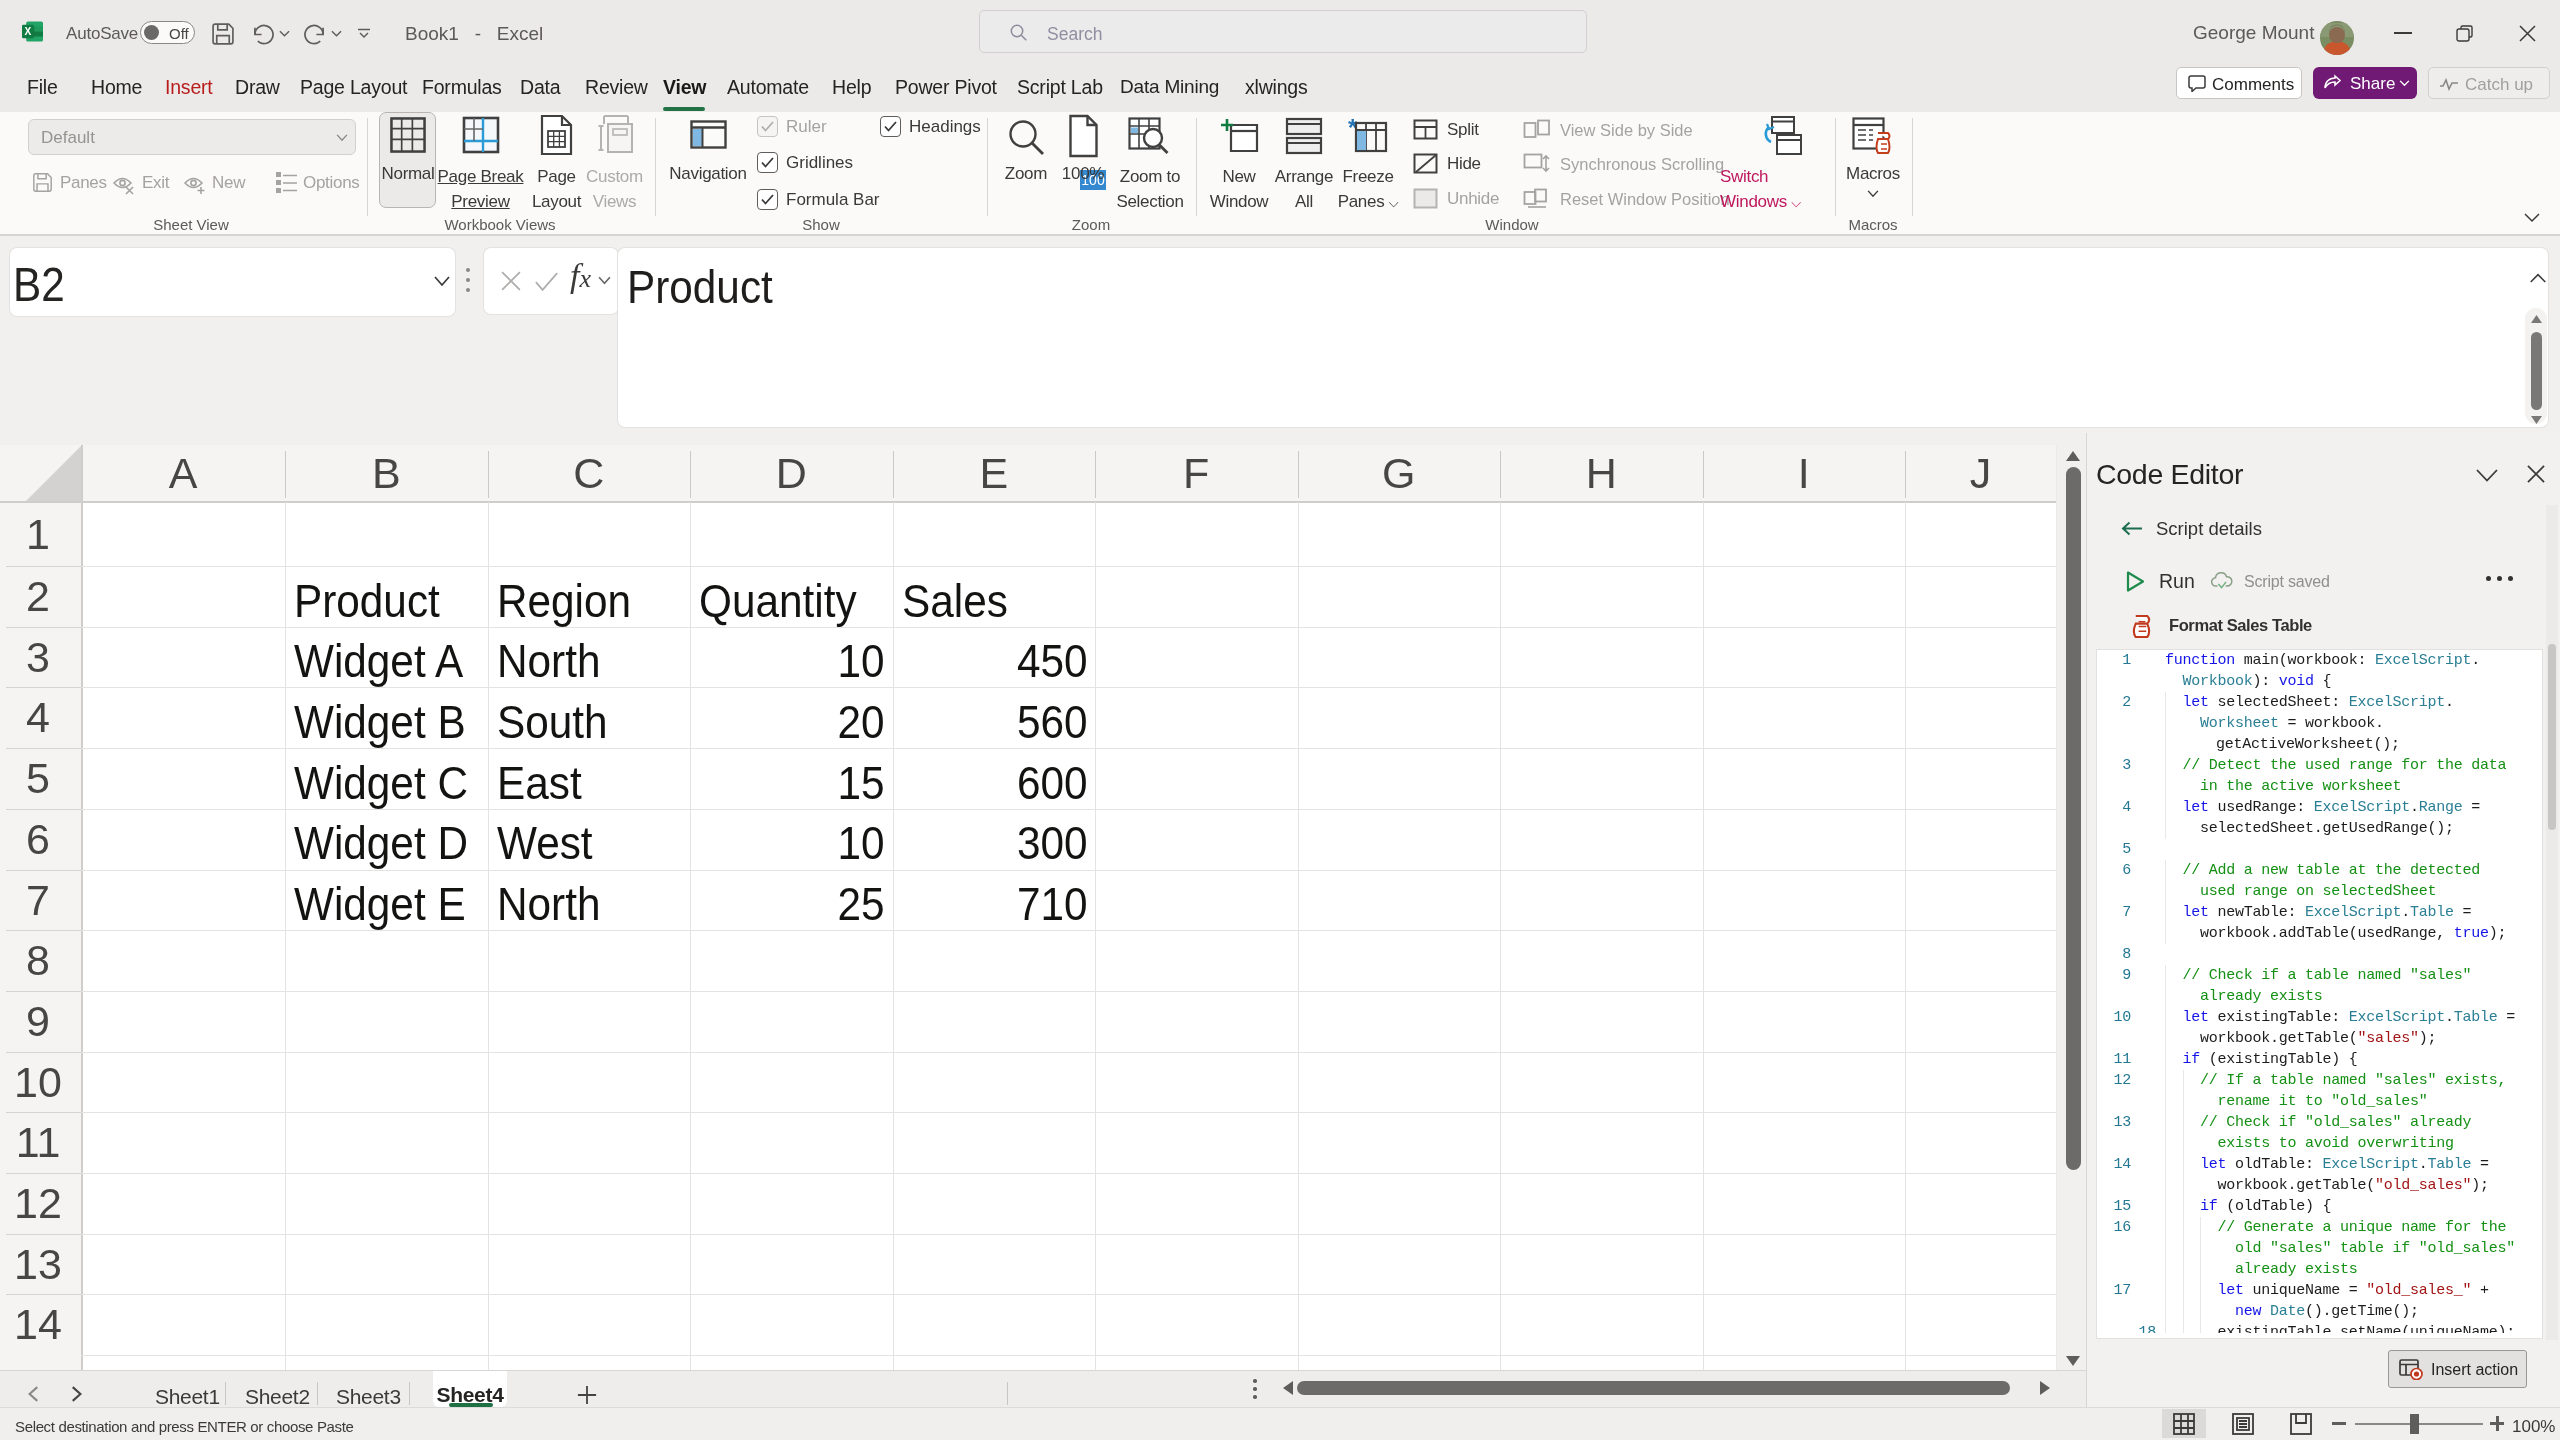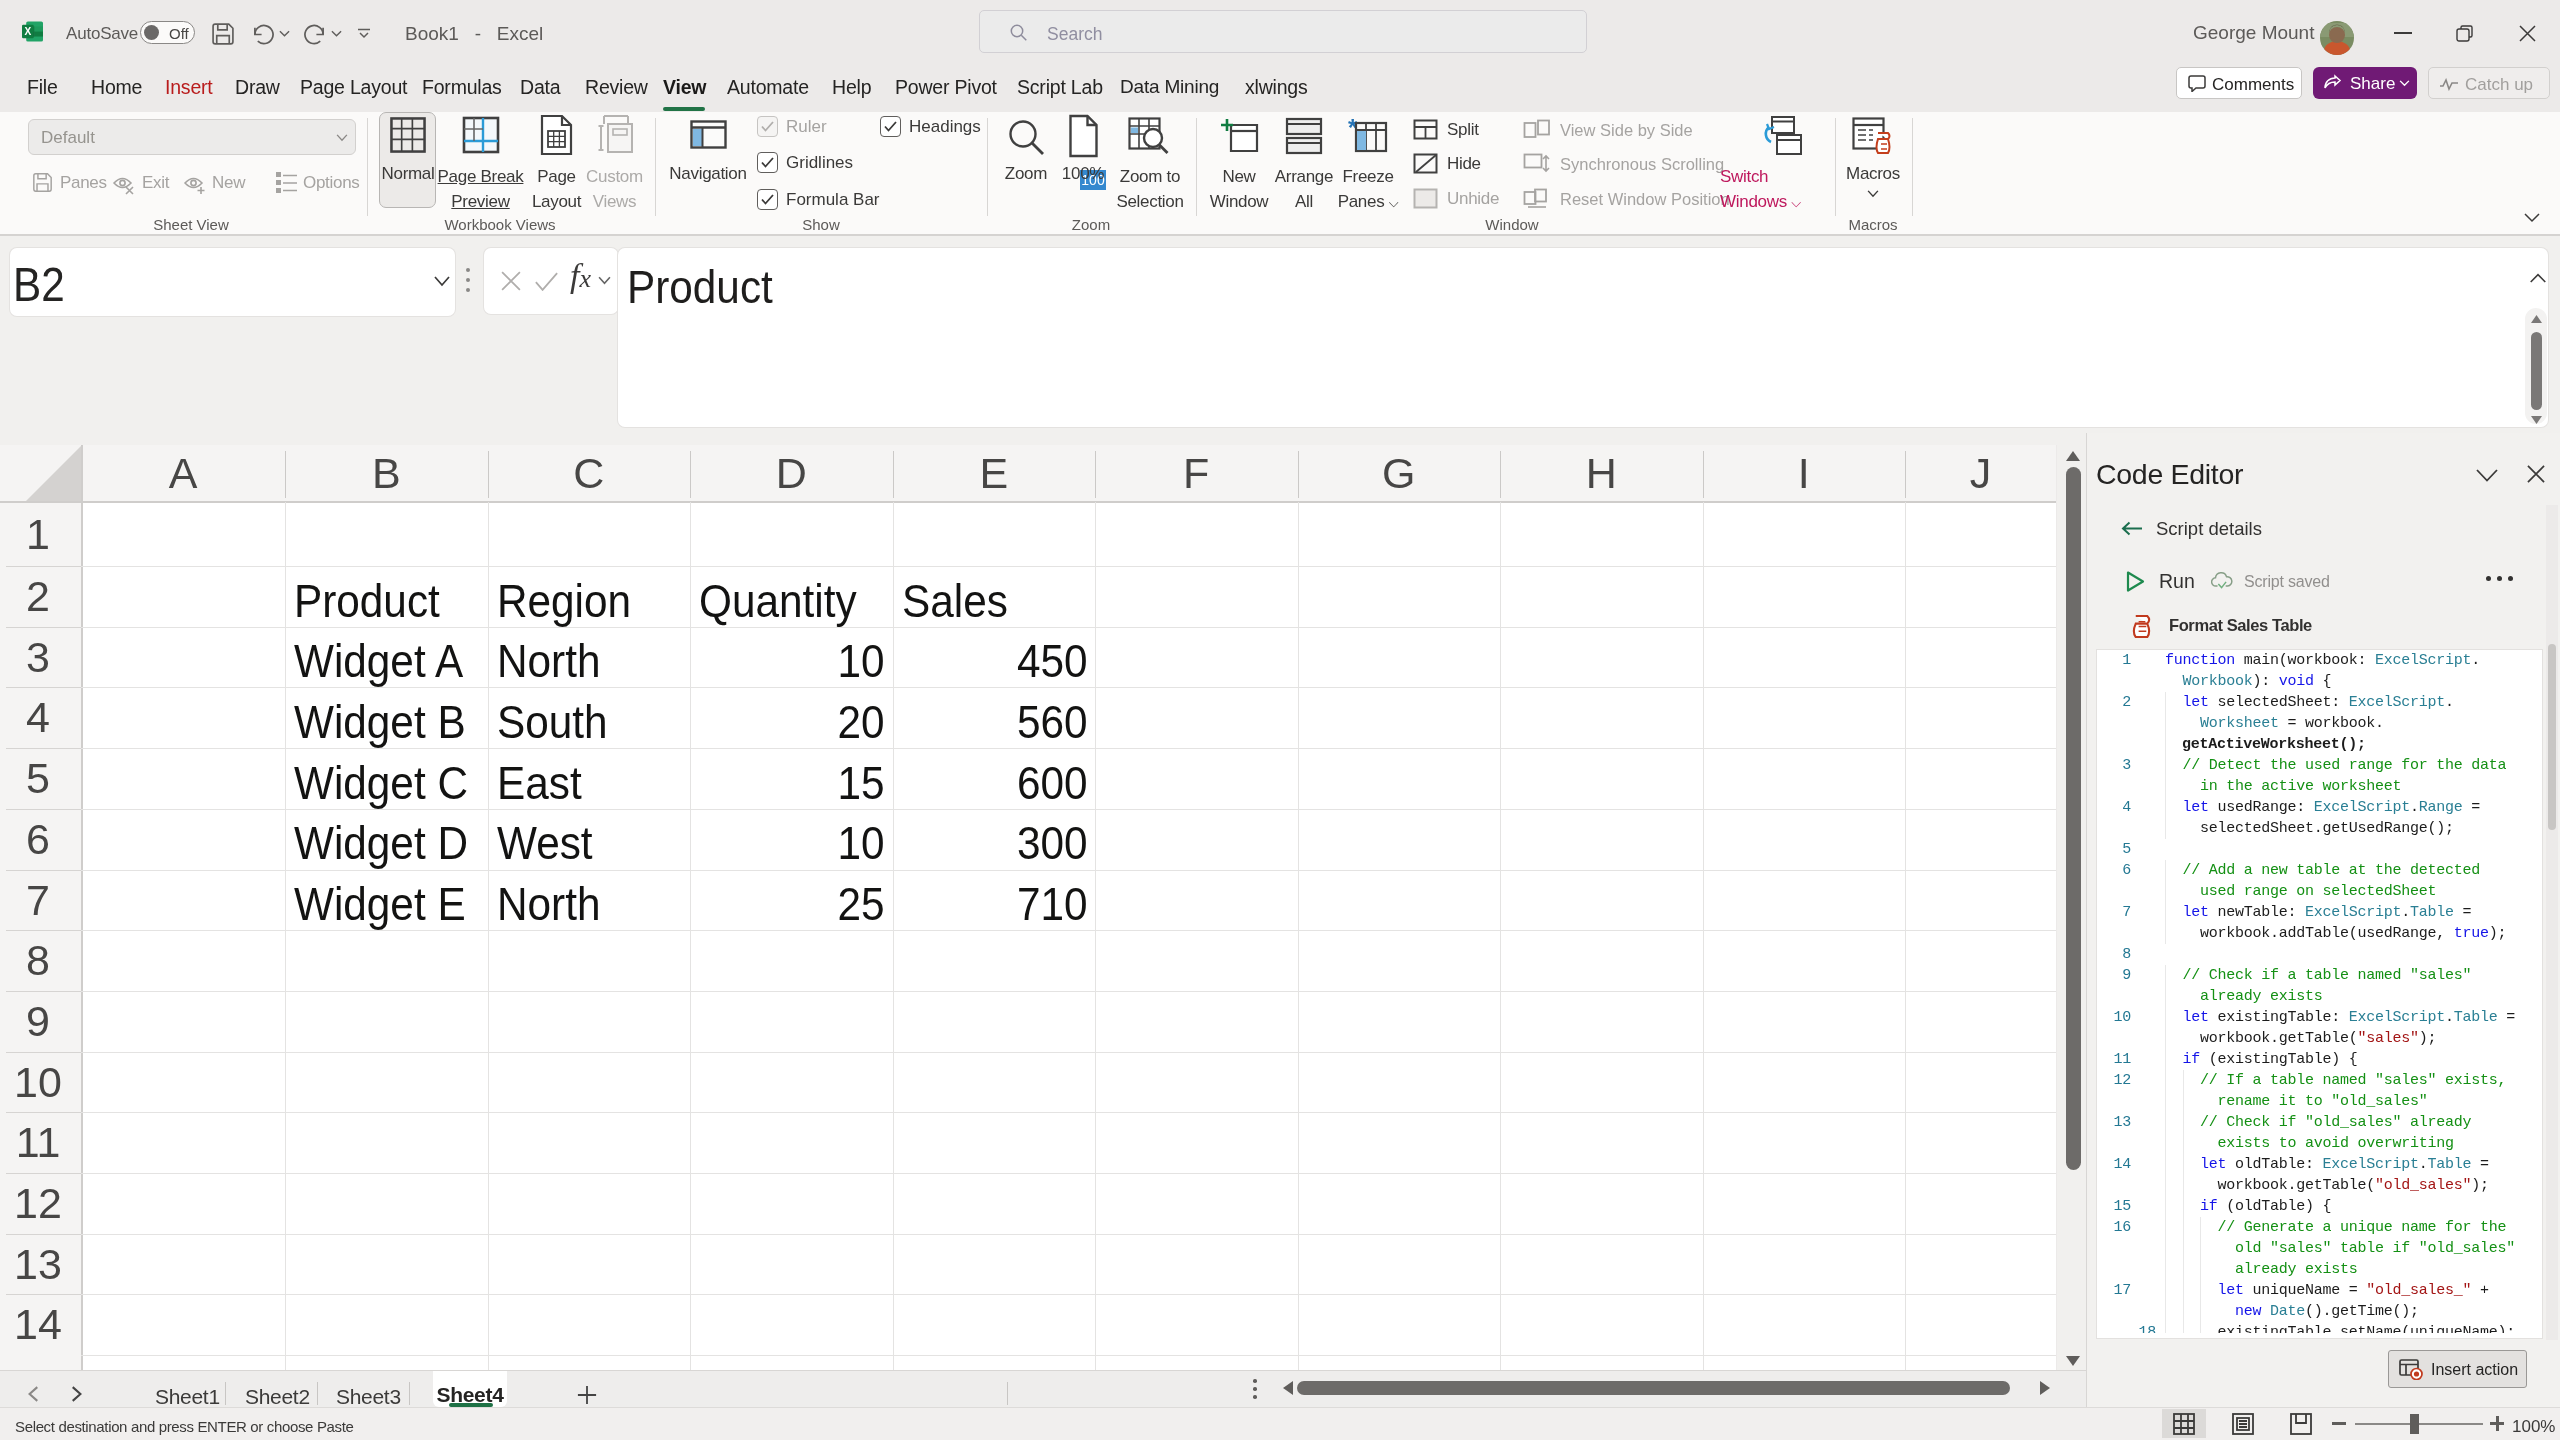--- a/index.html
+++ b/index.html
@@ -554,21 +554,21 @@
 <div class="abs" style="left:2096px;top:649px;width:447px;height:684px;overflow:hidden;">
       <div class="abs code" style="left:0px;top:1.4px;width:35px;text-align:right;color:#237893;">1</div>
       <div class="abs code" style="left:69.0px;top:1.4px;white-space:pre;"><span style="color:#1414e8">function</span><span style="color:#1c1c1c"> main(workbook: </span><span style="color:#2a7f94">ExcelScript</span><span style="color:#1c1c1c">.</span></div>
       <div class="abs code" style="left:86.5px;top:22.4px;white-space:pre;"><span style="color:#2a7f94">Workbook</span><span style="color:#1c1c1c">): </span><span style="color:#1414e8">void</span><span style="color:#1c1c1c"> {</span></div>
       <div class="abs code" style="left:0px;top:43.4px;width:35px;text-align:right;color:#237893;">2</div>
       <div class="abs" style="left:69.0px;top:43.4px;width:1px;height:21px;background:#e8e8e8;"></div>
       <div class="abs code" style="left:86.5px;top:43.4px;white-space:pre;"><span style="color:#1414e8">let</span><span style="color:#1c1c1c"> selectedSheet: </span><span style="color:#2a7f94">ExcelScript</span><span style="color:#1c1c1c">.</span></div>
       <div class="abs" style="left:69.0px;top:64.4px;width:1px;height:21px;background:#e8e8e8;"></div>
       <div class="abs code" style="left:104.0px;top:64.4px;white-space:pre;"><span style="color:#2a7f94">Worksheet</span><span style="color:#1c1c1c"> = workbook.</span></div>
       <div class="abs" style="left:69.0px;top:85.4px;width:1px;height:21px;background:#e8e8e8;"></div>
-      <div class="abs code" style="left:86px;top:85.4px;white-space:pre;font-weight:bold;"><span style="color:#1c1c1c">getActiveWorksheet();</span></div>
+      <div class="abs code" style="left:120px;top:85.4px;white-space:pre;"><span style="color:#1c1c1c">getActiveWorksheet();</span></div>
       <div class="abs code" style="left:0px;top:106.4px;width:35px;text-align:right;color:#237893;">3</div>
       <div class="abs" style="left:69.0px;top:106.4px;width:1px;height:21px;background:#e8e8e8;"></div>
       <div class="abs code" style="left:86.5px;top:106.4px;white-space:pre;"><span style="color:#149014">// Detect the used range for the data</span></div>
       <div class="abs" style="left:69.0px;top:127.4px;width:1px;height:21px;background:#e8e8e8;"></div>
       <div class="abs code" style="left:104.0px;top:127.4px;white-space:pre;"><span style="color:#149014">in the active worksheet</span></div>
       <div class="abs code" style="left:0px;top:148.4px;width:35px;text-align:right;color:#237893;">4</div>
       <div class="abs" style="left:69.0px;top:148.4px;width:1px;height:21px;background:#e8e8e8;"></div>
       <div class="abs code" style="left:86.5px;top:148.4px;white-space:pre;"><span style="color:#1414e8">let</span><span style="color:#1c1c1c"> usedRange: </span><span style="color:#2a7f94">ExcelScript</span><span style="color:#1c1c1c">.</span><span style="color:#2a7f94">Range</span><span style="color:#1c1c1c"> =</span></div>
       <div class="abs" style="left:69.0px;top:169.4px;width:1px;height:21px;background:#e8e8e8;"></div>
       <div class="abs code" style="left:104.0px;top:169.4px;white-space:pre;"><span style="color:#1c1c1c">selectedSheet.getUsedRange();</span></div>

